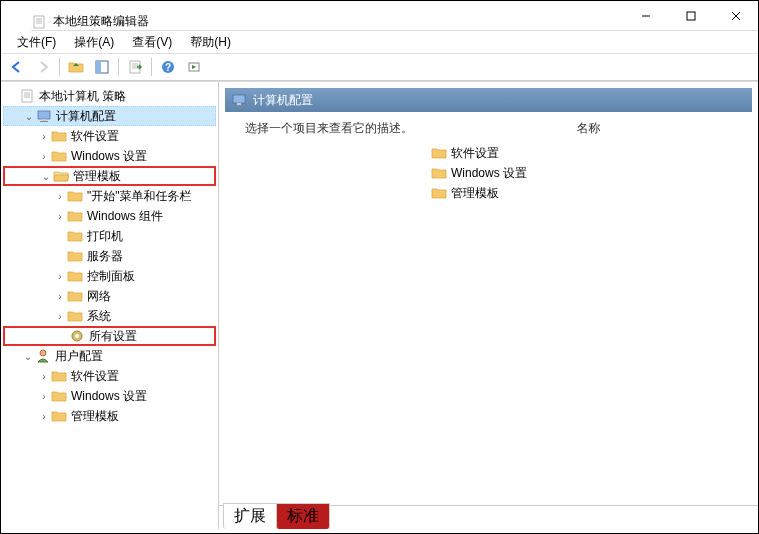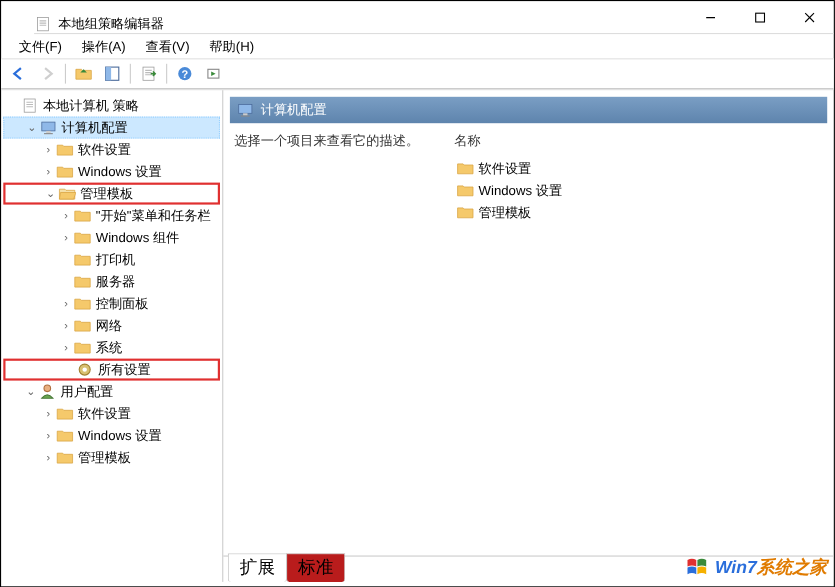--- a/index.html
+++ b/index.html
@@ -8,25 +8,25 @@
 .titlebar-icon { width: 16px; height: 16px; margin-right: 6px; display: flex; align-items: center; justify-content: center; }
 .titlebar-text { flex: 1; font-size: 12px; }
 .winbtns { display: flex; height: 100%; }
 .winbtn { width: 45px; height: 100%; display: flex; align-items: center; justify-content: center; cursor: pointer; }
 .menubar { height: 22px; display: flex; align-items: center; padding-left: 8px; gap: 2px; font-size: 12px; }
 .menuitem { padding: 2px 8px; cursor: pointer; }
 .toolbar { height: 28px; display: flex; align-items: center; padding-left: 4px; gap: 2px; border-top: 1px solid #e0e0e0; border-bottom: 1px solid #ccc; background: #fff; }
 .tbtn { width: 24px; height: 22px; display: flex; align-items: center; justify-content: center; cursor: pointer; border: 1px solid transparent; }
 .tsepr { width: 1px; height: 18px; background: #ccc; margin: 0 2px; }
 .content { display: flex; height: calc(100% - 30px - 22px - 28px - 4px); border-top: 1px solid #ddd; }
-.treepane { width: 202px; border-right: 1px solid #ccc; overflow: auto; padding: 4px 2px; }
+.treepane { width: 218px; border-right: 1px solid #ccc; overflow: auto; padding: 4px 2px; }
 .rightpane { flex: 1; display: flex; flex-direction: column; }
 .hdrbar { height: 24px; background: linear-gradient(#7a9ec4,#5e84ad); color: #fff; display: flex; align-items: center; padding-left: 6px; margin: 6px 6px 2px 6px; font-size: 12px; }
 .hdrbar .icon { width: 16px; height: 16px; margin-right: 6px; display: flex; align-items: center; justify-content: center; }
-.bodyarea { flex: 1; display: flex; padding: 6px 10px; }
+.bodyarea { flex: 1; display: flex; padding: 6px 10px; text-align: center; }
 .bodyleft { width: 200px; font-size: 12px; color: #333; }
 .bodyright { flex: 1; }
 .colhdr { font-size: 12px; color: #333; margin-bottom: 4px; padding-bottom: 2px; }
 .itemrow { display: flex; align-items: center; height: 20px; cursor: pointer; padding-left: 2px; }
 .itemrow .icon { width: 16px; height: 16px; margin-right: 4px; }
 .tabbar { height: 24px; border-top: 1px solid #ccc; display: flex; align-items: flex-end; padding-left: 4px; }
 .tab { border: 1px solid #ccc; border-bottom: none; padding: 2px 10px; font-size: 16px; background: #fff; margin-right: -1px; cursor: pointer; border-radius: 0 0 3px 3px; }
 .tab.inactive { background: #b91c1c; }
 .trow { display: flex; align-items: center; height: 20px; cursor: pointer; white-space: nowrap; }
 .trow.selected { background: #cce8ff; border: 1px dotted #99d1ff; }
@@ -356,22 +356,13 @@
       </div>
     </div>
     <div class="tabbar">
       <div class="tab">扩展</div>
       <div class="tab inactive">标准</div>
     </div>
   </div>
 </div>
 
 <div class="watermark">
-  <div class="big">
-    <svg width="22" height="20" style="display:inline;vertical-align:-4px">
-      <path d="M2 4 Q6 2 10 4 L10 10 Q6 8 2 10 Z" fill="#e03030"></path>
-      <path d="M11 4 Q15 2 19 4 L19 10 Q15 8 11 10 Z" fill="#3a8a3a"></path>
-      <path d="M2 11 Q6 9 10 11 L10 17 Q6 15 2 17 Z" fill="#2a6edb"></path>
-      <path d="M11 11 Q15 9 19 11 L19 17 Q15 15 11 17 Z" fill="#f5b000"></path>
-    </svg>
-    <span class="w">Win7</span><span class="n">系统之家</span>
-  </div>
 </div>
 
 </body></html>

